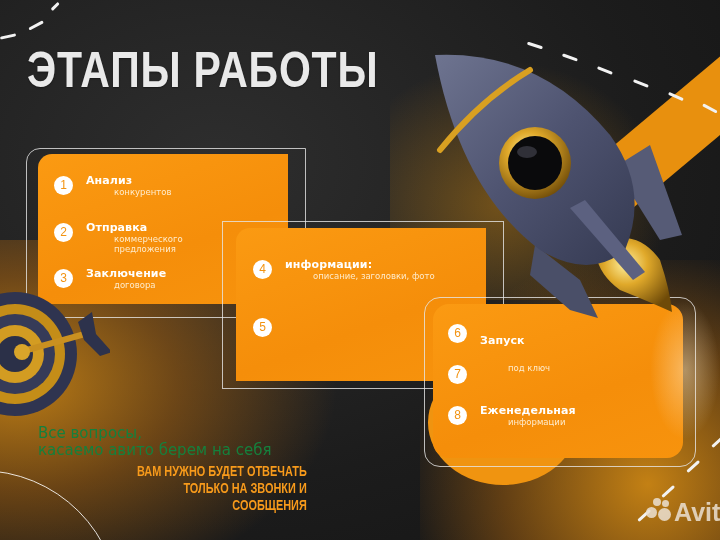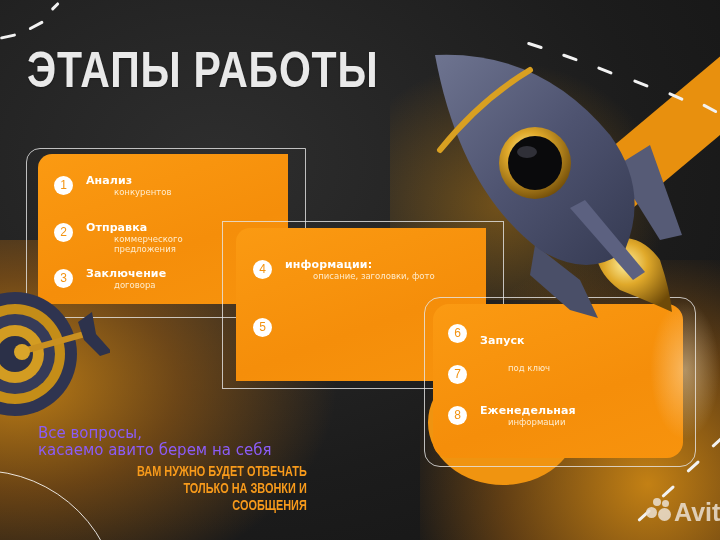--- a/index.html
+++ b/index.html
@@ -75,21 +75,21 @@
     font-size: 11px; line-height: 13px; letter-spacing: 0.1px;
   }
   .step-sub {
     font-family: "DejaVu Sans", sans-serif; color: #fff3dc;
     font-size: 8.5px; line-height: 10px; opacity: 0.92; margin-left: 28px;
   }
 
   
   .bottom-lead {
     position: absolute; left: 38px; top: 425px;
-    font-family: "DejaVu Sans", sans-serif; color: #8b5cf6;
+    font-family: "DejaVu Sans", sans-serif; color: #15803d;
     font-size: 15px; line-height: 17px; font-weight: 400;
   }
   .bottom-accent {
     position: absolute; left: 118px; top: 463px;
     font-family: "Liberation Sans", sans-serif; font-weight: 700;
     color: #f79a1b; font-size: 14px; line-height: 17px; text-align: right;
     transform: scaleX(0.78); transform-origin: left top;
     width: 242px;
   }
 

